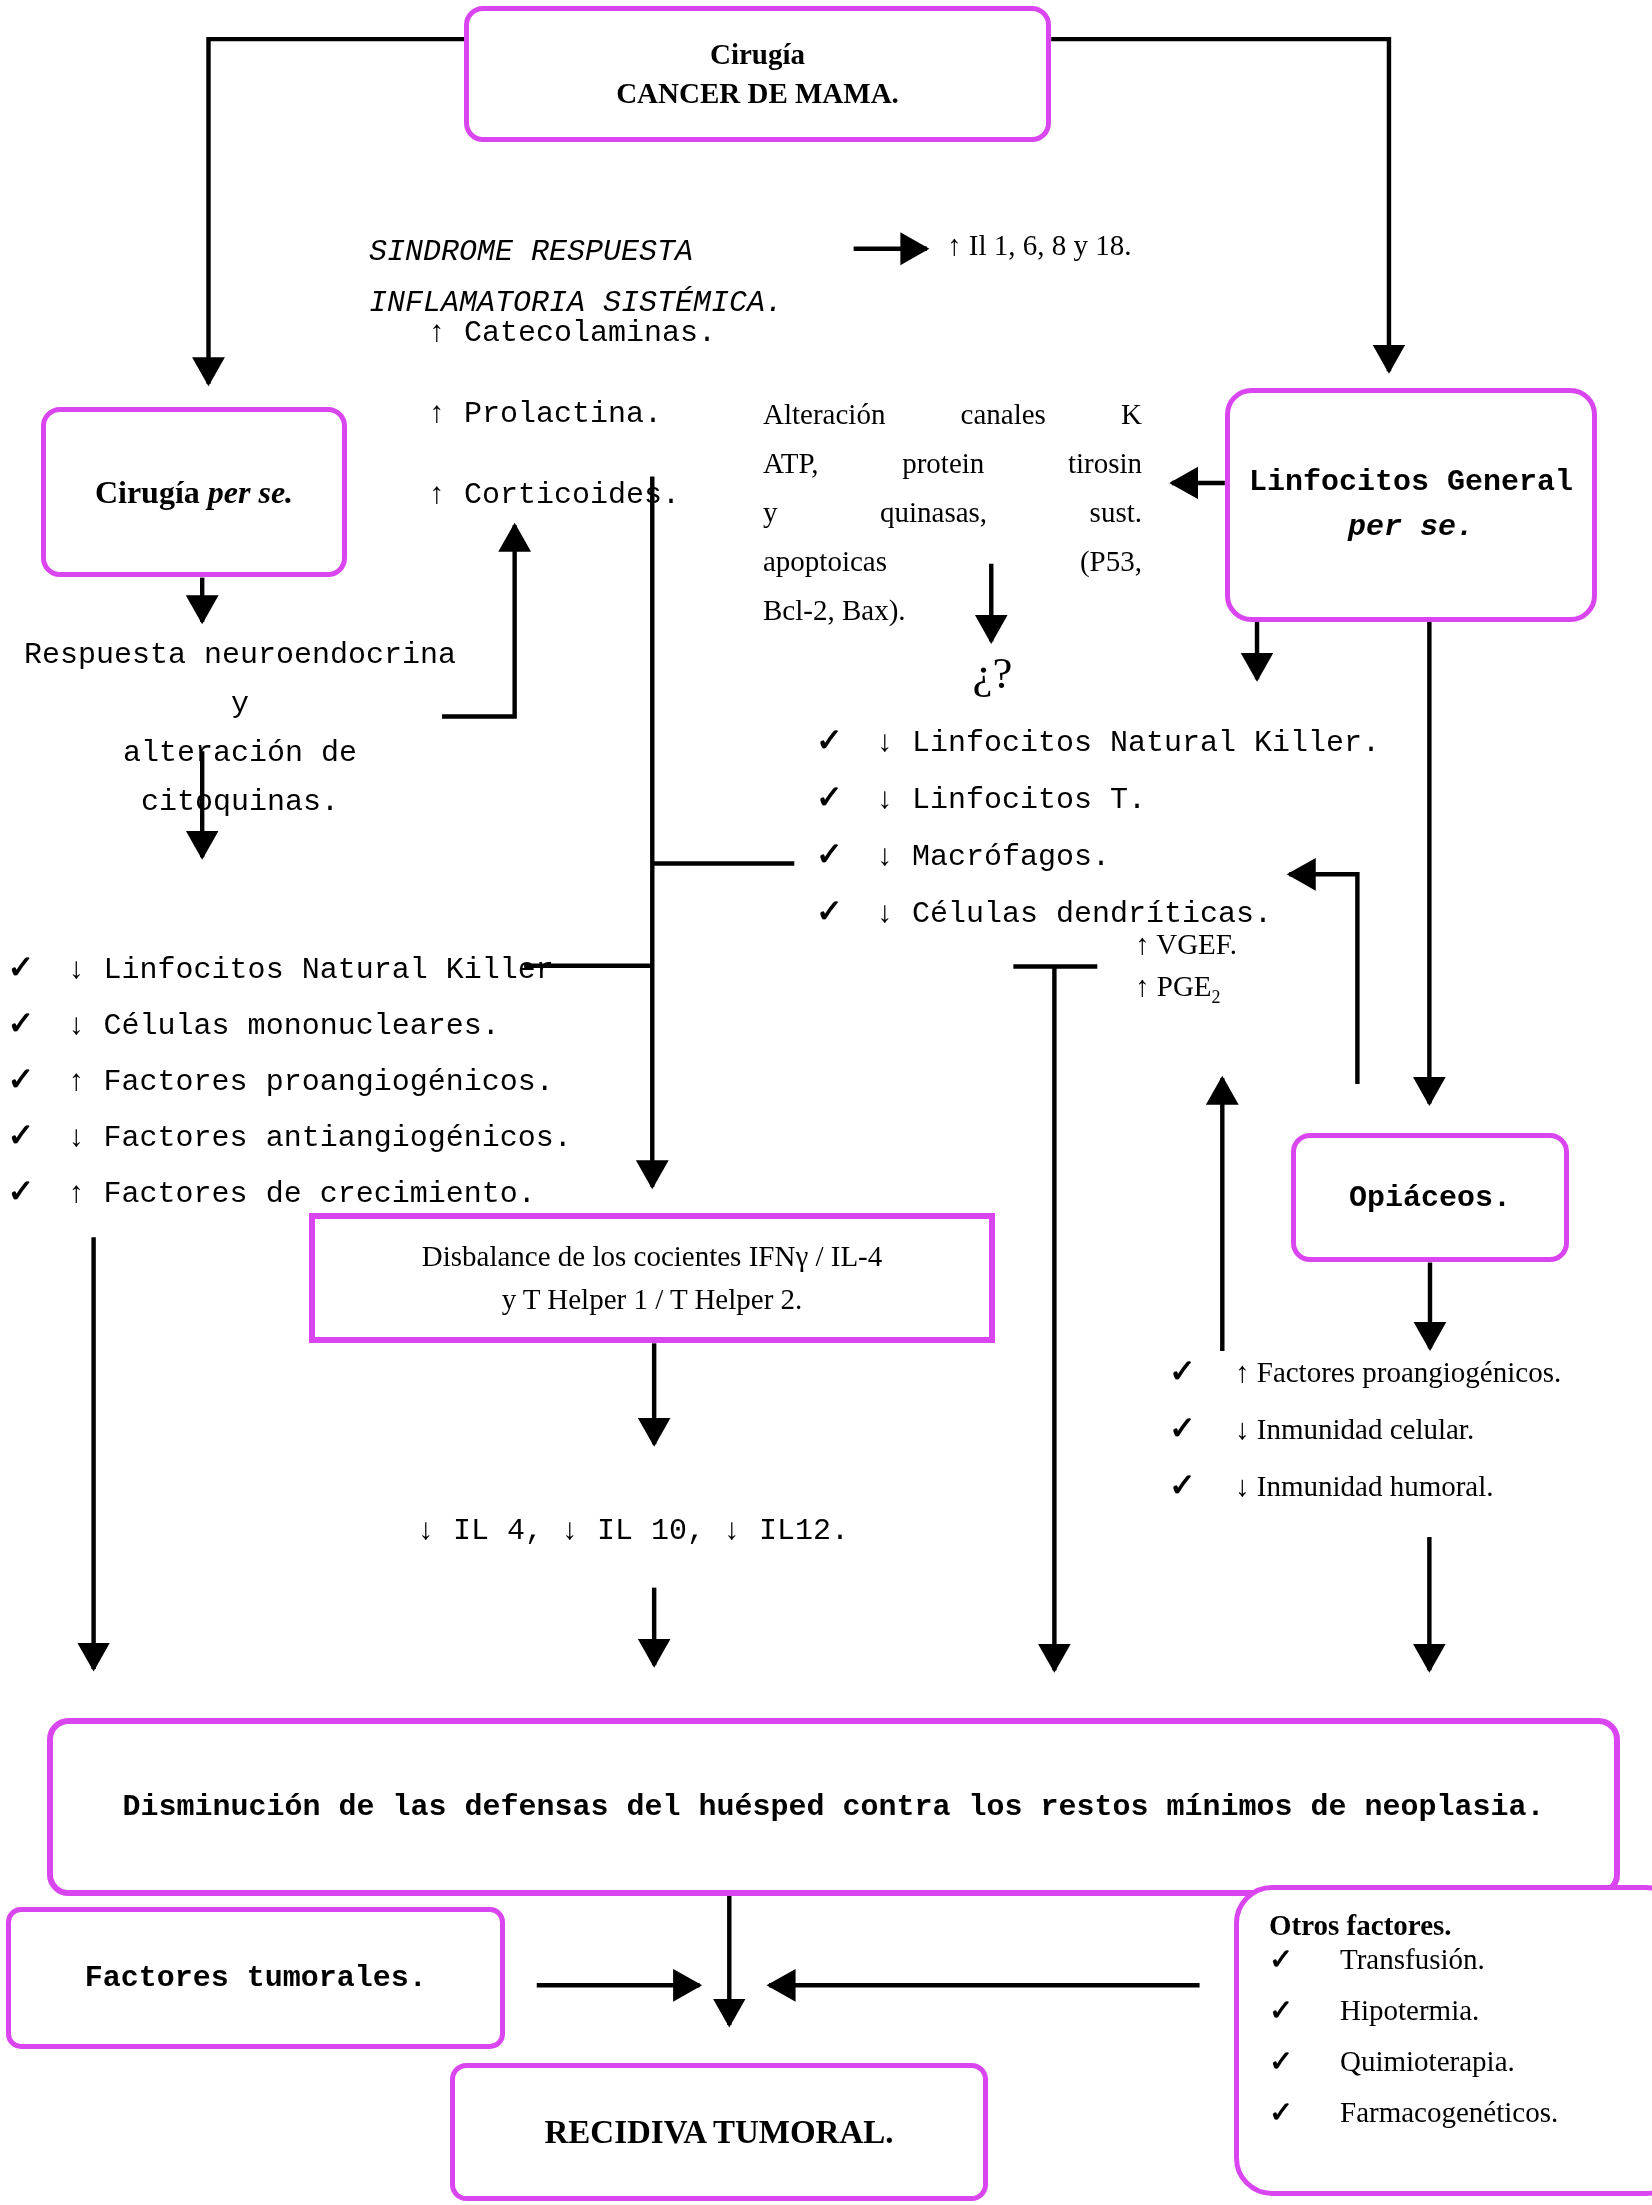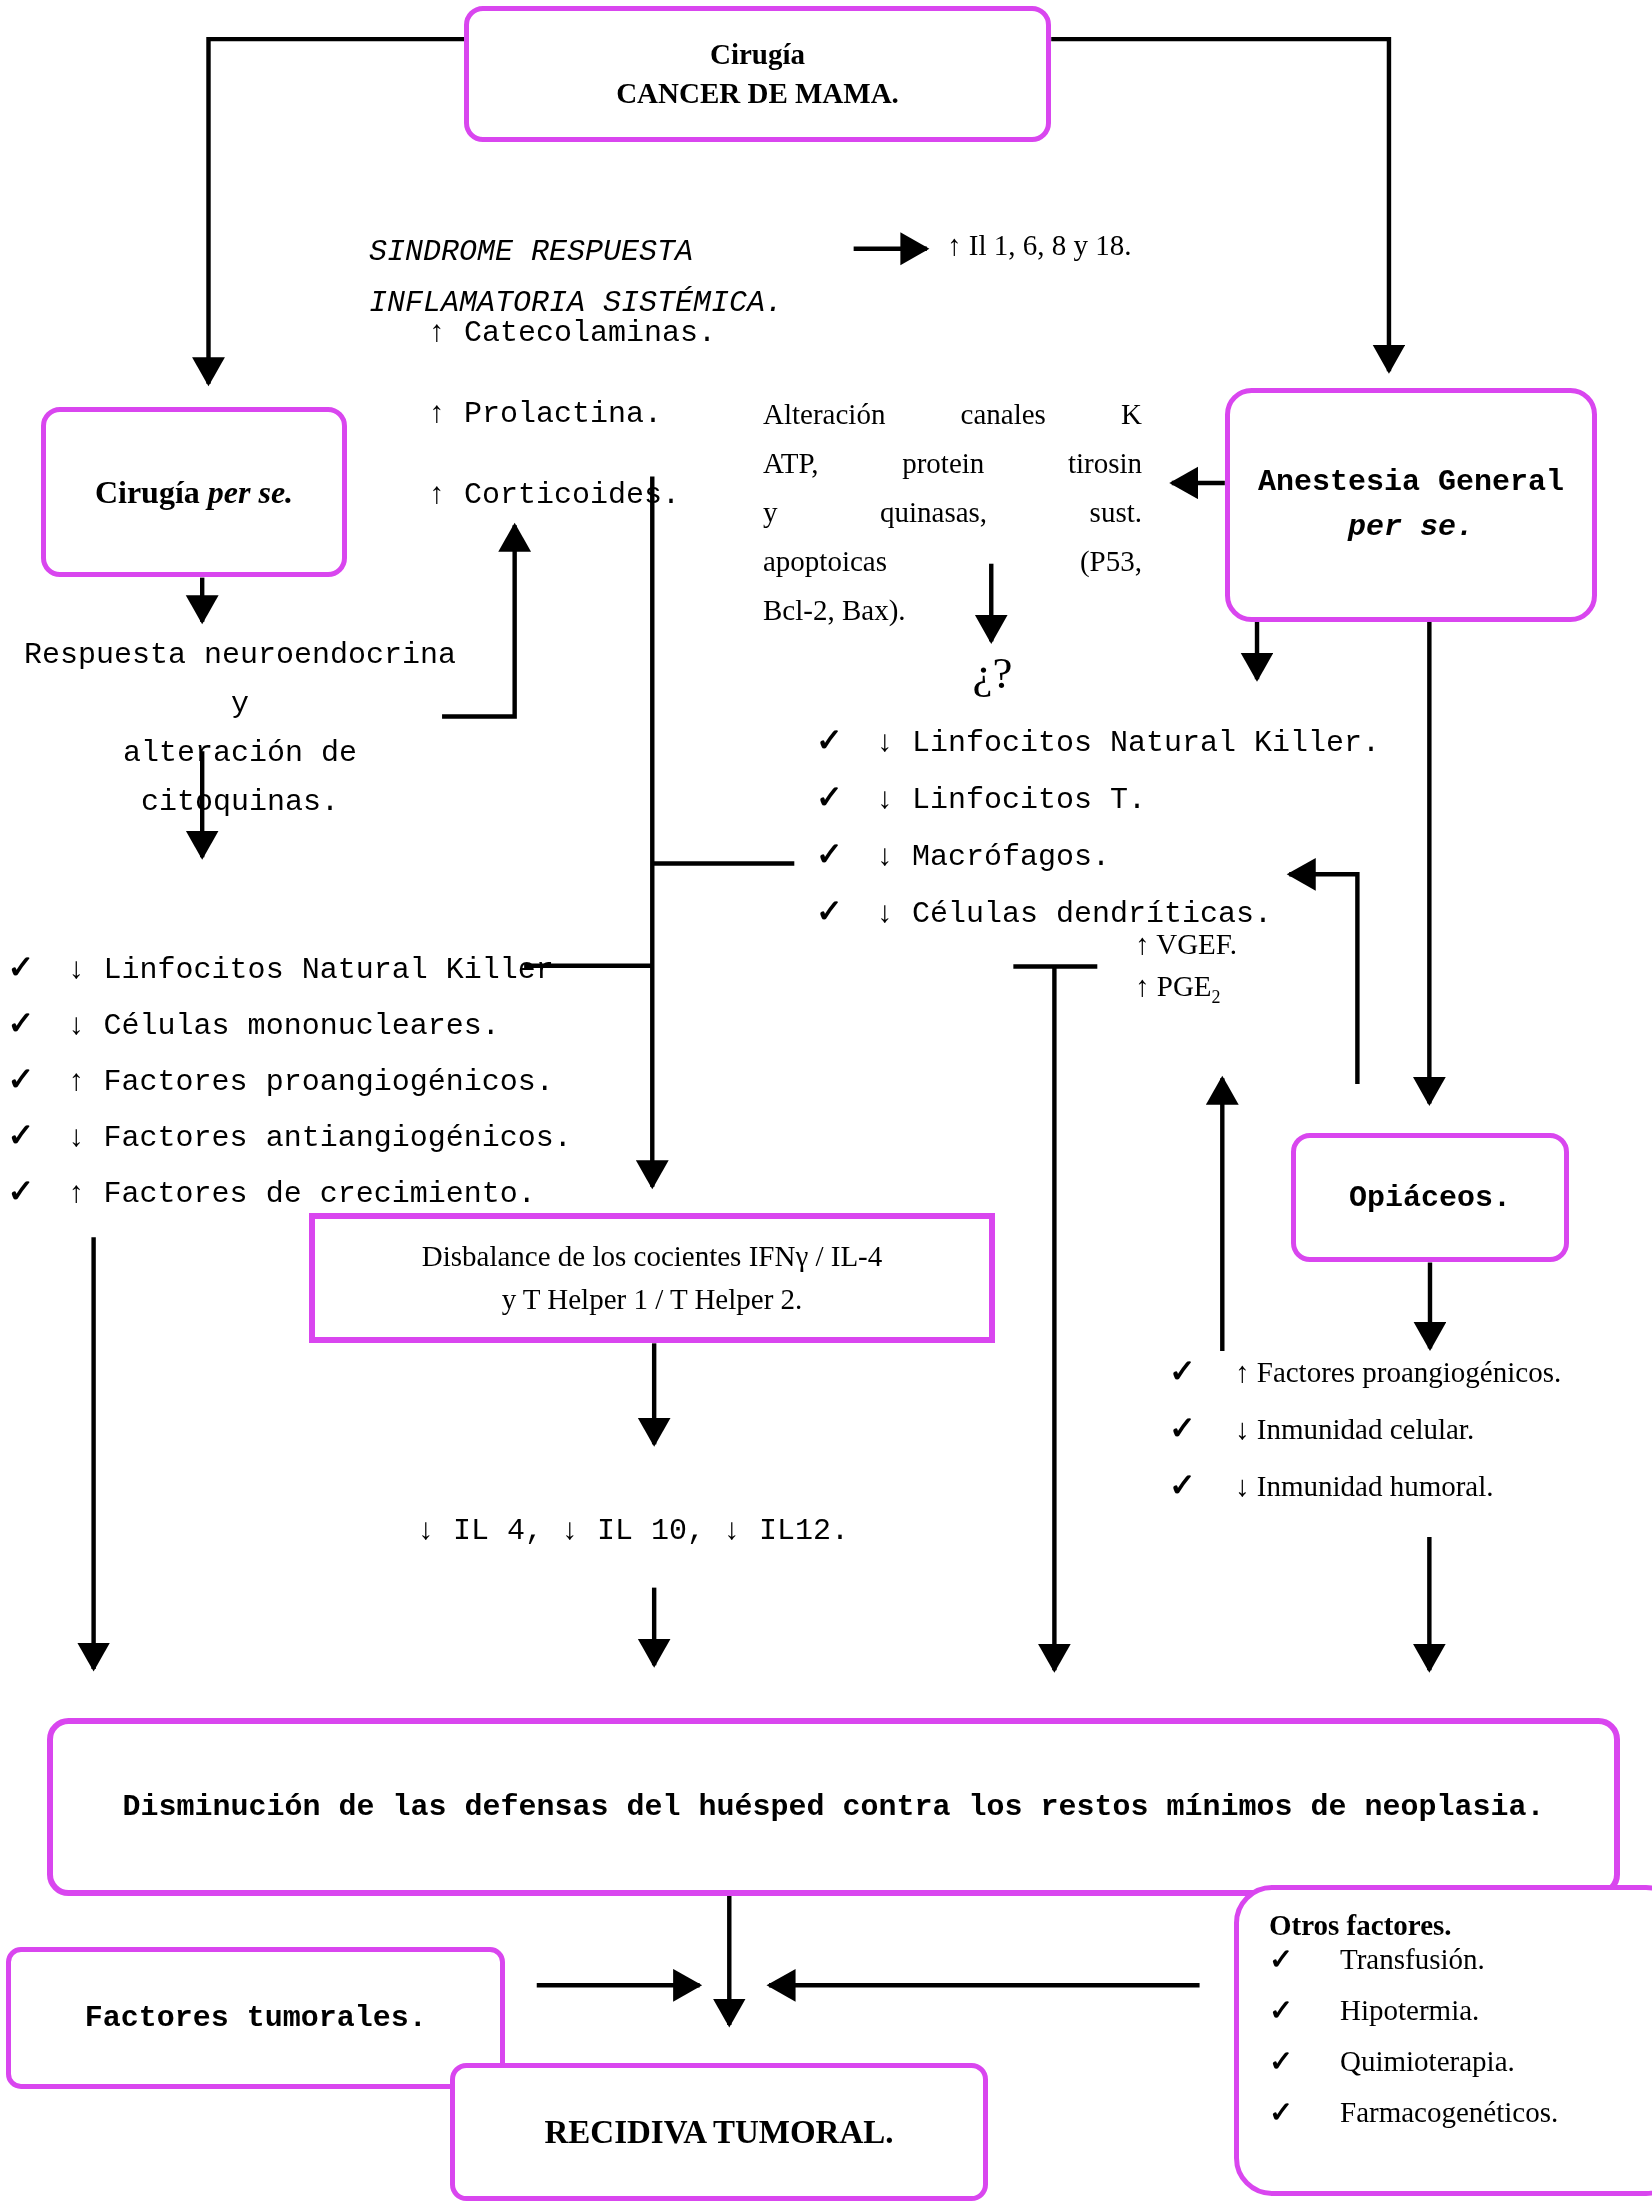--- a/index.html
+++ b/index.html
@@ -122,21 +122,21 @@
   </div>
 
   <div class="box t50" style="left:41px;top:407px;width:306px;height:170px;">
     <div>
       <span class="bold">Cirugía</span>
       <span class="bold ital">per se.</span>
     </div>
   </div>
 
   <div class="box bold t48" style="left:1225px;top:388px;width:372px;height:234px;border-radius:26.5px;line-height:45px;">
-    <div>Anestesia General</div>
+    <div>Linfocitos General</div>
     <div class="ital">per se.</div>
   </div>
 
   <div class="abs t48" style="left:19px;top:631px;width:442px;text-align:center;line-height:49px;">
     <div>Respuesta neuroendocrina y</div>
     <div>alteración de citoquinas.</div>
   </div>
 
   <div class="abs t46" style="left:763px;top:390px;width:379px;line-height:49px;">
     <div class="alt-line">Alteración canales K</div>
@@ -220,21 +220,21 @@
       <span class="t46">↓ Inmunidad humoral.</span>
     </div>
   </div>
 
   <div class="abs t48" style="left:417px;top:1514px;width:455px;text-align:left;">↓ IL 4, ↓ IL 10, ↓ IL12.</div>
 
   <div class="box bold t48" style="left:47px;top:1679px;width:1573px;height:178px;border-width:6.3px;border-radius:21.5px;margin-top:39px;">
     <div>Disminución de las defensas del huésped contra los restos mínimos de neoplasia.</div>
   </div>
 
-  <div class="box bold t48" style="left:6.3px;top:1907px;width:499px;height:142px;border-radius:15px;margin-top:40px;">
+  <div class="box bold t48" style="left:6.3px;top:1907px;width:499px;height:142px;border-radius:15px;">
     <div>Factores tumorales.</div>
   </div>
 
   <div class="box" style="left:1200px;top:1885px;width:450px;height:311px;border-radius:38px;align-items:flex-start;justify-content:flex-start;padding:19px 12.6px 0 30px;text-align:left;margin-left:34px;">
     <div class="bold t46">Otros factores.</div>
     <div class="row" style="height:51px;">
       <span class="chk" style="flex:0 0 71px;font-size:29px;">✓</span>
       <span class="t46">Transfusión.</span>
     </div>
     <div class="row" style="height:51px;">

